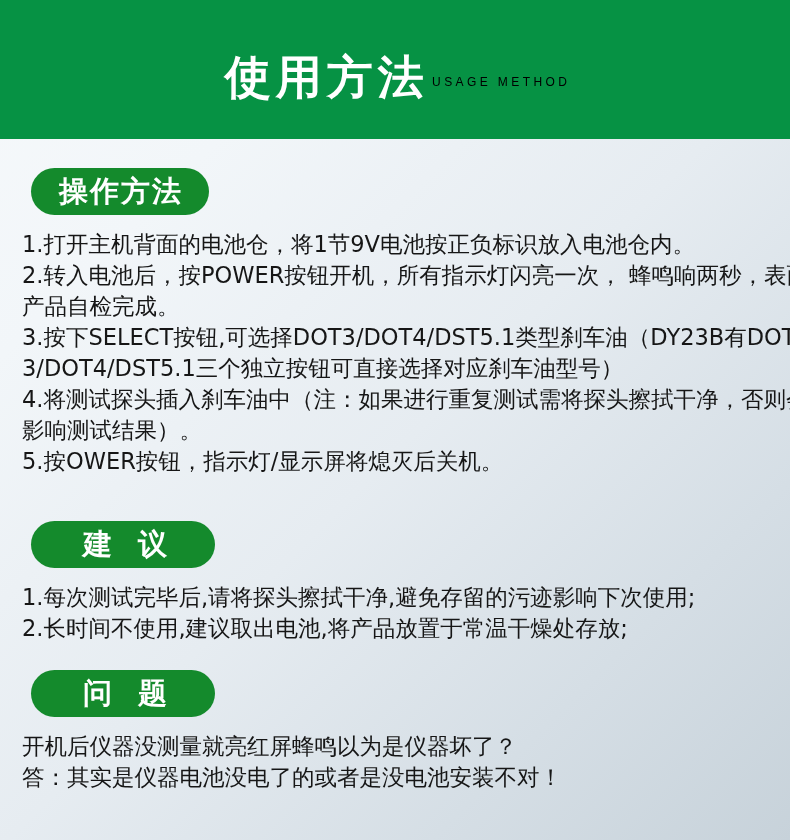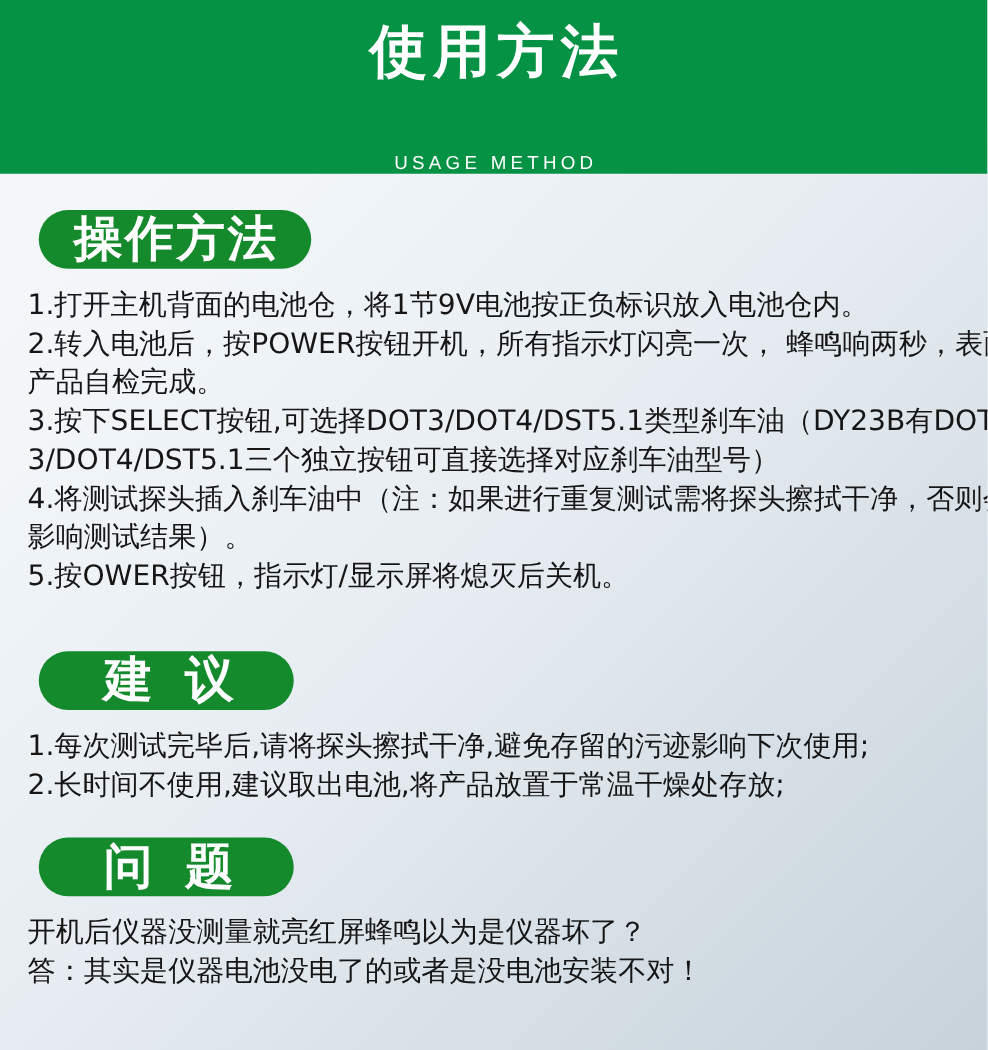--- a/index.html
+++ b/index.html
@@ -22,39 +22,38 @@
 
   
   .banner {
     position: absolute;
     left: 0;
     top: 0;
     width: 790px;
     height: 139px;
     background: #069244;
     display: flex;
-    flex-direction: column;
     align-items: center;
-    justify-content: space-between;
+    justify-content: center;
     box-sizing: border-box;
     padding-top: 14px;
   }
   .banner-title {
     color: #ffffff;
     font-size: 46px;
     line-height: 54px;
     font-weight: 700;
     letter-spacing: 5px;
     text-indent: 5px;
     font-family: "DejaVu Sans", "Liberation Sans", sans-serif;
   }
   .banner-subtitle {
     margin-top: 10px;
-    color: #ffffff;
-    font-size: 15px;
+    color: #000000;
+    font-size: 12px;
     line-height: 16px;
     font-weight: 400;
     letter-spacing: 3.4px;
     text-indent: 3.4px;
     font-family: "Liberation Sans", sans-serif;
   }
 
   
   .content {
     position: absolute;
@@ -71,21 +70,21 @@
   .badge {
     display: inline-flex;
     align-items: center;
     justify-content: center;
     background: #148A2C;
     color: #ffffff;
     border-radius: 26px 26px 26px 26px;
     height: 47px;
     box-sizing: border-box;
     padding: 0 26px;
-    font-size: 39px;
+    font-size: 29px;
     font-weight: 700;
     line-height: 47px;
     letter-spacing: 2px;
     text-indent: 2px;
     font-family: "DejaVu Sans", "Liberation Sans", sans-serif;
     white-space: nowrap;
   }
   .badge.wide-gap {
     letter-spacing: 26px;
     text-indent: 26px;

